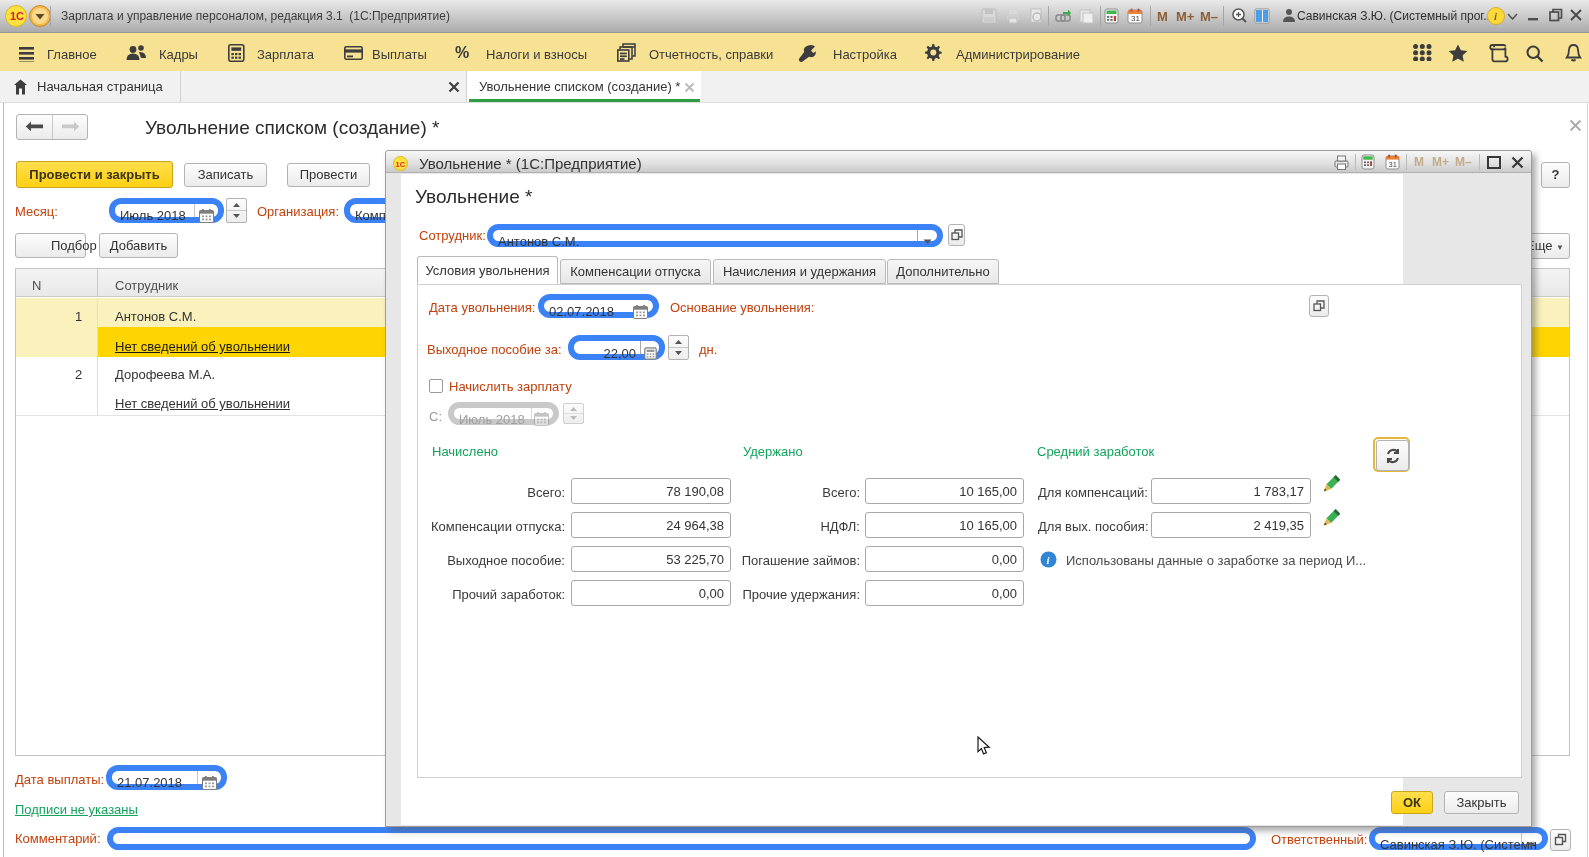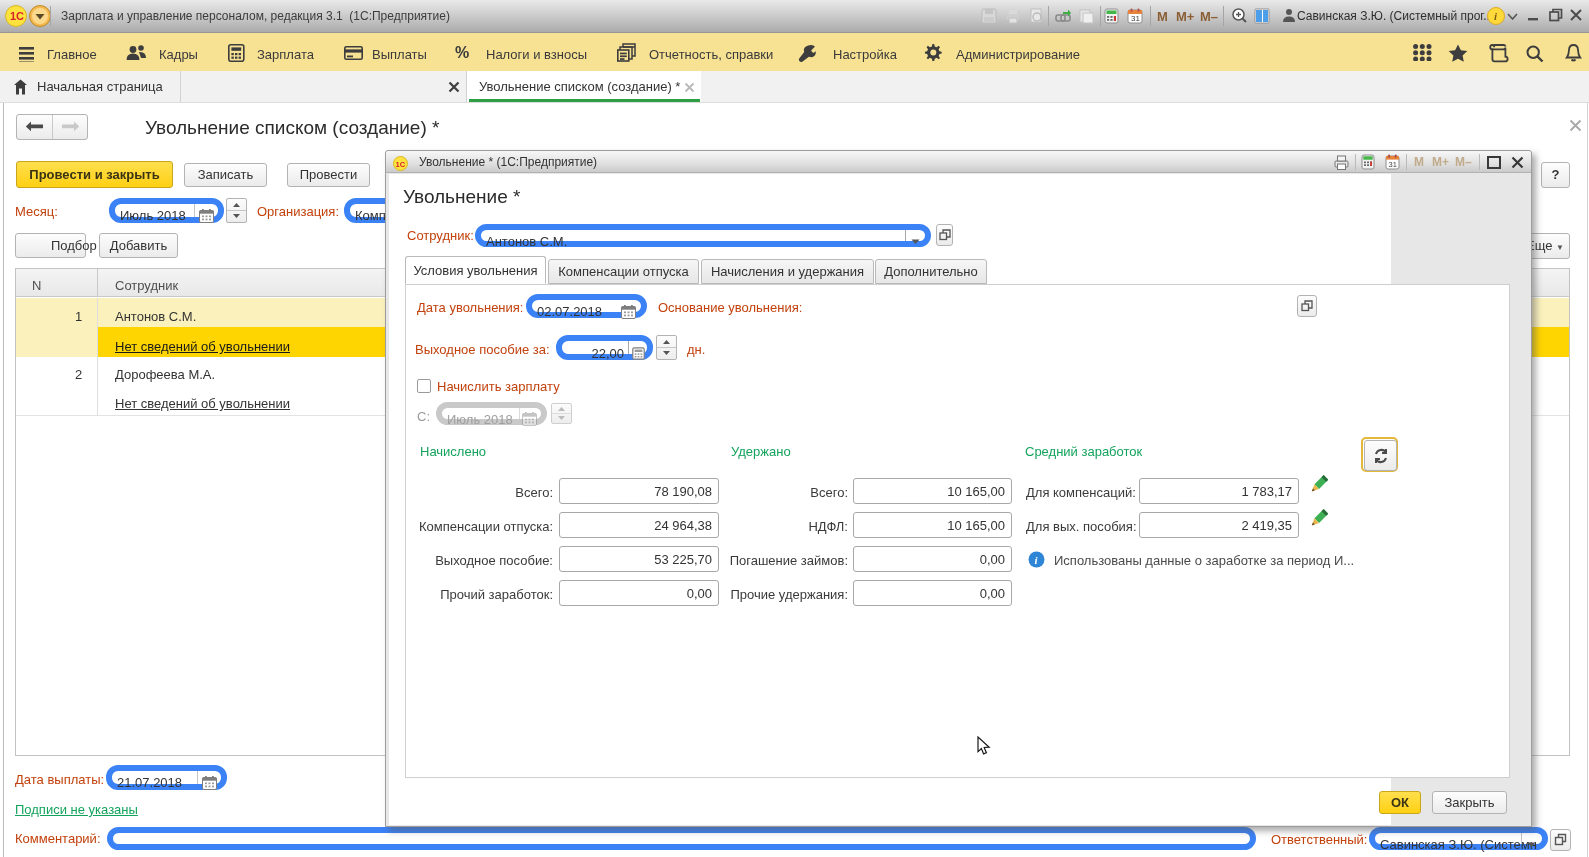--- a/index.html
+++ b/index.html
@@ -360,21 +360,21 @@
         <path d="M4.5 4.5 V1.5 H11.5 V8.5 H8.5" fill="none" stroke="#555" stroke-width="1.4"></path>
       </svg></div>
 </div>
 
 <div id="dialog" class="abs" style="left:385px;top:150px;width:1147px;height:677px;z-index:10;background:#e7e7e7;border:1px solid #9d9d9d;border-radius:3px 3px 0 0;box-shadow:4px 4px 6px rgba(90,90,90,.5);">
  <div class="abs" style="left:0;top:0;width:1145px;height:22px;background:linear-gradient(180deg,#f7f7f7,#e0e0e0 60%,#cbcbcb);border-bottom:1px solid #b2b2b2;border-radius:3px 3px 0 0;">
   <svg class="abs" style="left:7px;top:5px" width="15" height="15">
         <circle cx="7.5" cy="7.5" r="7" fill="#ffe23e" stroke="#d9b822"></circle>
         <text x="2.5" y="10.5" font-size="7.5" font-weight="bold" fill="#d6212a" font-family="Liberation Sans">1С</text>
       </svg>
-  <div class="abs" style="left:33px;top:4px;font-size:12px;color:#333;">Увольнение *  (1С:Предприятие)</div>
+  <div class="abs" style="left:33px;top:4px;font-size:15px;color:#333;">Увольнение *  (1С:Предприятие)</div>
   <svg class="abs" style="left:947px;top:3px" width="17" height="16">
         <rect x="2" y="7" width="13" height="6" rx="1" fill="#e9e9e9" stroke="#777"></rect>
         <rect x="4.5" y="2" width="8" height="5" fill="#f4f4f4" stroke="#777"></rect>
         <rect x="4.5" y="10" width="8" height="5.5" fill="#fcfcfc" stroke="#777"></rect>
       </svg>
   <div class="tsep" style="left:969px;top:3px;height:16px;background:#bbb;"></div>
   <svg class="abs" style="left:975px;top:3px" width="14" height="16">
         <rect x="1" y="1" width="12" height="14" rx="2" fill="#f2f2f2" stroke="#8f8f8f"></rect>
         <rect x="2.3" y="2.3" width="9.4" height="3.4" fill="#43b649"></rect>
         <g fill="#6a6a6a">
@@ -399,21 +399,21 @@
   <div class="abs" style="left:1046px;top:4px;font-weight:bold;font-size:12px;color:#c0ab8a;">M+</div>
   <div class="abs" style="left:1069px;top:4px;font-weight:bold;font-size:12px;color:#c0ab8a;">M–</div>
   <div class="tsep" style="left:1093px;top:3px;height:16px;background:#bbb;"></div>
   <svg class="abs" style="left:1101px;top:5px" width="14" height="13">
         <rect x="1" y="1" width="12" height="11" fill="none" stroke="#383838" stroke-width="2"></rect>
       </svg>
   <svg class="abs" style="left:1125px;top:5px" width="13" height="13">
         <path d="M1.5 1.5 L11.5 11.5 M11.5 1.5 L1.5 11.5" stroke="#383838" stroke-width="2.2"></path>
       </svg>
  </div>
- <div id="dlgbody" class="abs" style="left:3px;top:23px;width:1002px;height:651px;background:#fff;">
+ <div id="dlgbody" class="abs" style="left:15px;top:23px;width:1002px;height:651px;background:#fff;">
   <div class="abs" style="left:14px;top:12px;font-size:19px;color:#2b2b2b;">Увольнение *</div>
   <div class="lbl" style="left:18px;top:54px;">Сотрудник:</div>
   <div class="input" style="left:86px;top:50px;width:456px;height:23px;">
         <span class="val">Антонов С.М.</span>
    <div class="caldiv" style="right:19px;background:#a8a8a8;"></div>
    <svg class="abs" style="right:5px;top:9px" width="9" height="6">
           <path d="M0.5 0.5 L4.5 5 L8.5 0.5 Z" fill="#555"></path>
         </svg>
   </div>
   <div class="btn" style="left:547px;top:50px;width:17px;height:22px;"><svg style="margin-top:4px" width="12" height="12">

